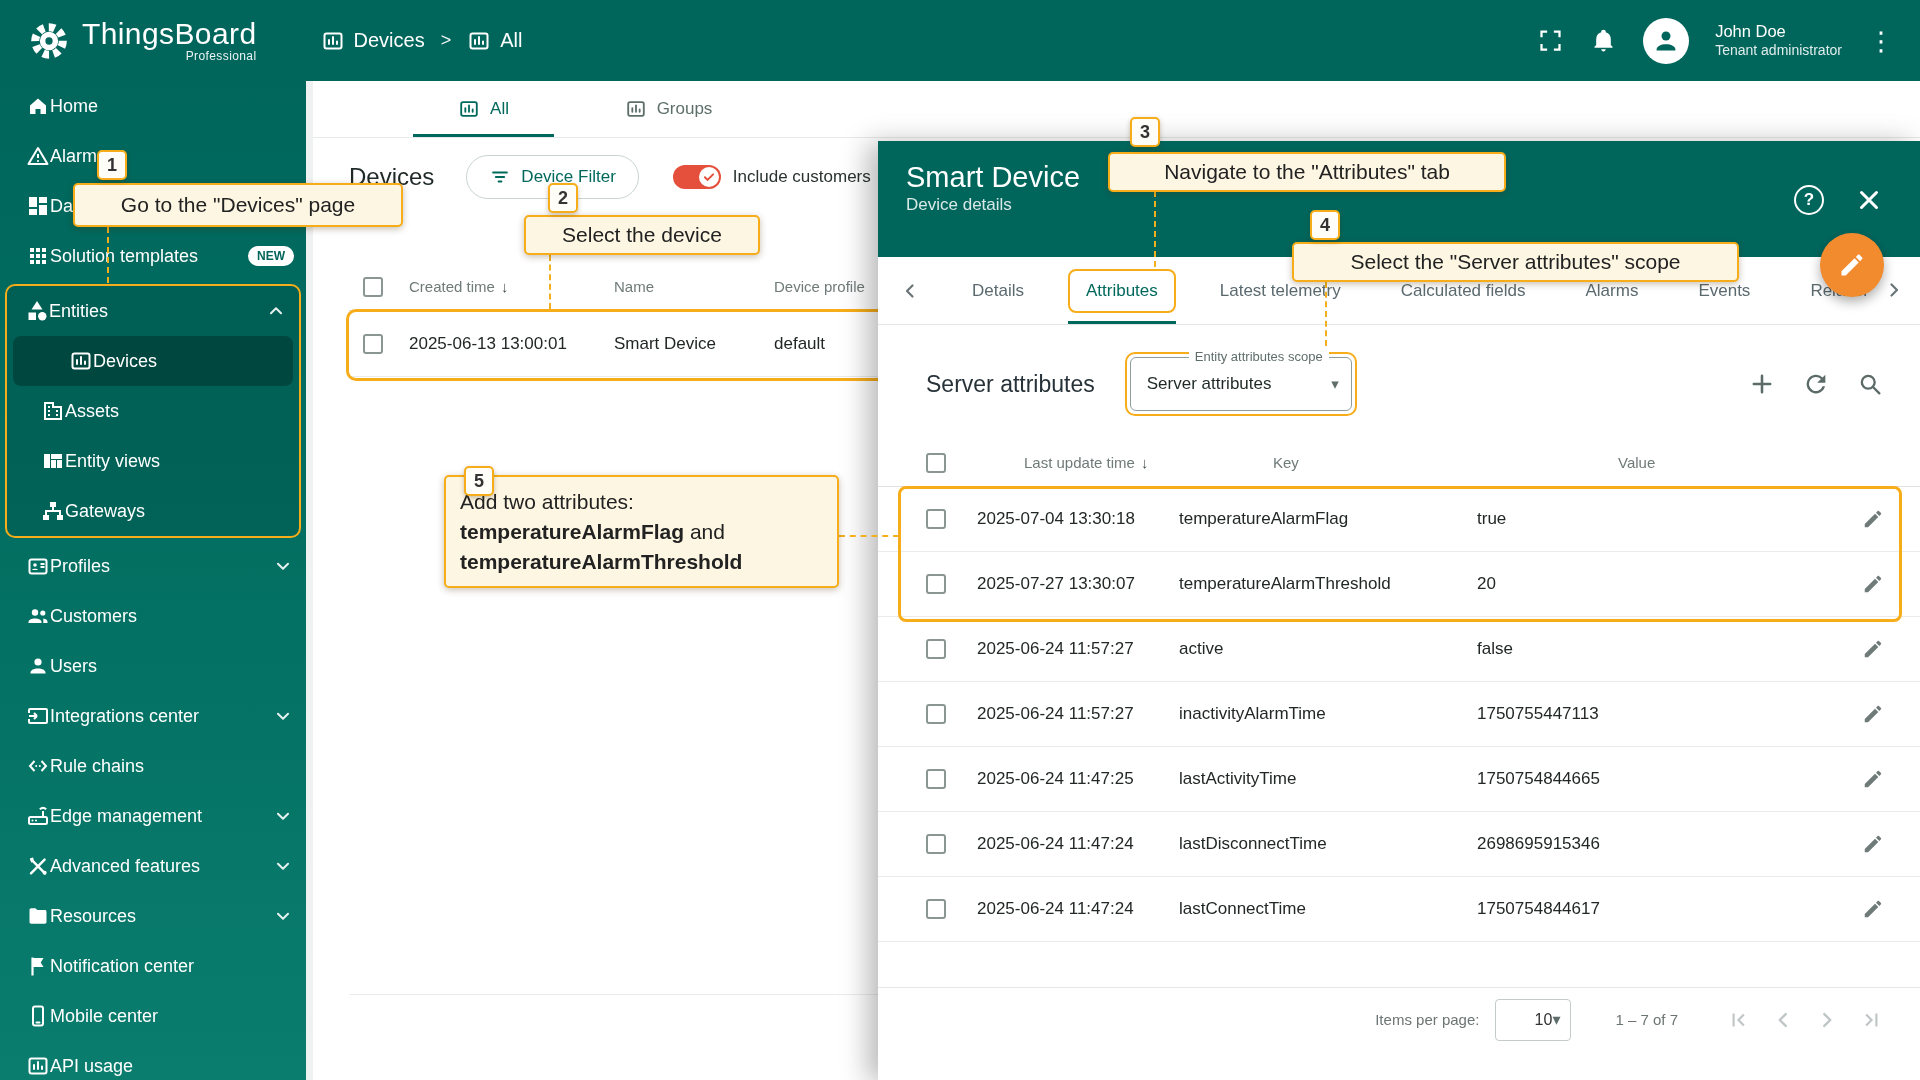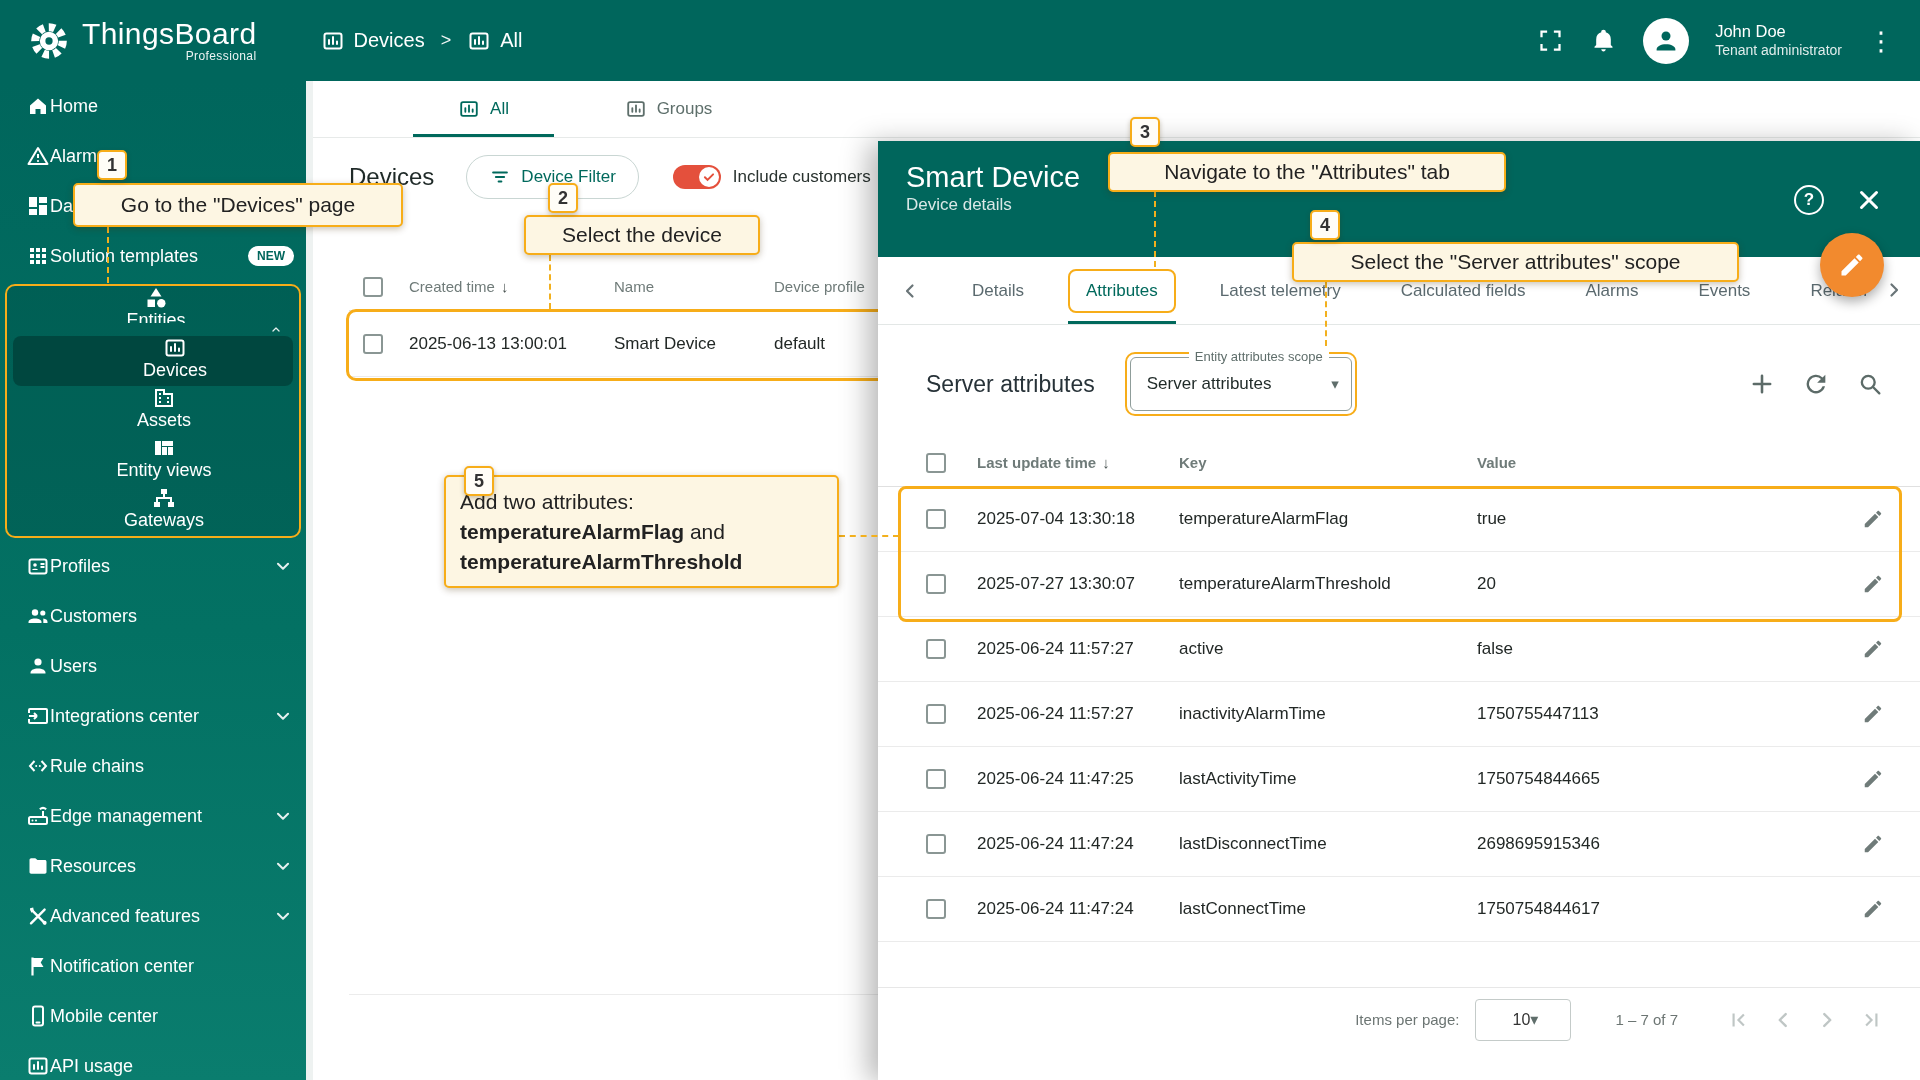--- a/index.html
+++ b/index.html
@@ -31,21 +31,21 @@
   .scroll-strip { position:absolute; top:81px; bottom:0; left:306px; width:7px; background:#eef2f1; z-index:6; }
   .mi { height:50px; display:flex; align-items:center; padding:0 12px 0 26px; font-size:18px; cursor:pointer; white-space:nowrap; }
   .mic { flex:0 0 24px; }
   .mil { overflow:hidden; text-overflow:clip; }
   .badge { margin-left:auto; background:#fff; color:#00665c; font-size:12px; font-weight:700; padding:3px 9px; border-radius:10px; }
   .chev { margin-left:auto; opacity:.9; }
   .up { transform:rotate(180deg); }
   .rotl { transform:rotate(90deg); }
   .rotr { transform:rotate(-90deg); }
   .mi-group { margin:3px 5px; border:2.5px solid #F7AD19; border-radius:10px; background:rgba(0,0,0,.10); overflow:hidden; }
-  .mi-group .mi { padding-left:18px;flex-direction:column; }
+  .mi-group .mi { padding-left:18px; }
   .mi-group .mi.sub { padding-left:34px; }
   .mi-group .mi.active { background:rgba(0,0,0,.26); border-radius:8px; margin:0 6px; padding-left:56px; }
 
   
   .content { position:absolute; top:81px; left:313px; right:0; bottom:0; background:#fff; z-index:1; }
   .ptabs { height:57px; border-bottom:1px solid #e7eae9; display:flex; padding-left:78px; }
   .ptab { min-width:185px; display:flex; align-items:center; justify-content:center; gap:10px;
           font-size:17px; color:#5e6f6b; position:relative; cursor:pointer; }
   .ptab.active { color:#00695c; }
   .ptab.active::after { content:""; position:absolute; left:22px; right:22px; bottom:0; height:3px; background:#00695c; }
@@ -94,33 +94,33 @@
   .scope-tut { border:2.5px solid #F7AD19; border-radius:10px; padding:3px; }
   .scope-field { position:relative; width:222px; height:54px; border:1.4px solid #8f9d9a; border-radius:6px;
                  background:#fff; display:flex; align-items:center; padding:0 34px 0 16px; cursor:pointer; }
   .scope-label { position:absolute; top:-9px; left:10px; background:#fff; padding:0 6px; font-size:13px; color:#5f6e6b; white-space:nowrap;margin-left:48px; }
   .scope-value { font-size:17px; color:#1f2a28; }
   .scope-caret { position:absolute; right:12px; color:#5f6e6b; font-size:15px; }
   .tool-icons { margin-left:auto; display:flex; gap:26px; color:#5c6b68; }
   .tool-icons .icon-btn { color:#5c6b68; }
   .attr-table { position:absolute; left:0; right:0; top:298px; }
   .ahead { display:flex; align-items:center; height:48px; padding-left:30px; color:#6f7b79; font-size:15px;
-           font-weight:700; border-bottom:1px solid #e0e0e0; }
+           font-weight:400; border-bottom:1px solid #e0e0e0;gap:47px; }
   .arow { display:flex; align-items:center; height:65px; padding-left:30px; border-bottom:1px solid #ebebeb;
           font-size:17px; color:#222826; cursor:pointer; }
   .cc { width:69px; display:flex; } .cc .cbx { margin-left:18px; }
   .ct { width:202px; } .ck { width:298px; } .cv { flex:1; }
   .ce { width:110px; display:flex; justify-content:flex-end; padding-right:36px; }
   .pencil-btn { background:none; border:none; color:#6f7b79; cursor:pointer; }
   .attr-hl { position:absolute; left:20px; top:345px; width:1004px; height:136px; border:3px solid #F7AD19;
              border-radius:8px; pointer-events:none; z-index:5; }
   .apag { position:absolute; left:0; right:0; top:846px; height:64px; border-top:1px solid #e7e7e7;
           display:flex; align-items:center; justify-content:flex-end; padding-right:36px; color:#6c7573; font-size:15px; }
-  .pp-select { margin-left:16px; width:96px; height:42px; border:1px solid #c4cbc9; border-radius:4px;
-               display:flex; align-items:center; justify-content:center; padding:0 10px 0 14px;
+  .pp-select { margin-left:16px; width:76px; height:42px; border:1px solid #c4cbc9; border-radius:4px;
+               display:flex; align-items:center; justify-content:flex-end; padding:0 10px 0 14px;
                color:#333; font-size:16px; cursor:pointer; background:#fff; }
   .p-range { margin-left:44px; }
   .p-nav { display:flex; gap:18px; margin-left:48px; color:#bfc6c5; }
   .p-nav .icon-btn { color:#bfc6c5; }
 
   
   .dev-hl { position:absolute; left:346px; top:309px; width:560px; height:72px; border:3px solid #F7AD19;
             border-radius:10px; z-index:6; pointer-events:none; }
   .callout { position:absolute; z-index:100; background:#fdf6e3; border:2px solid #F7AD19; border-radius:5px;
              display:flex; align-items:center; justify-content:center; font-size:21px; color:#222;
@@ -423,32 +423,32 @@
       <svg class="ic mic" width="24" height="24">
           <use href="#sy-router"></use>
         </svg>
       <span class="mil">Edge management</span>
       <svg class="ic chev" width="22" height="22">
           <use href="#sy-chev"></use>
         </svg>
     </div>
     <div class="mi">
       <svg class="ic mic" width="24" height="24">
-          <use href="#sy-folder"></use>
-        </svg>
-      <span class="mil">Resources</span>
+          <use href="#sy-tools"></use>
+        </svg>
+      <span class="mil">Advanced features</span>
       <svg class="ic chev" width="22" height="22">
           <use href="#sy-chev"></use>
         </svg>
     </div>
     <div class="mi">
       <svg class="ic mic" width="24" height="24">
-          <use href="#sy-tools"></use>
-        </svg>
-      <span class="mil">Advanced features</span>
+          <use href="#sy-folder"></use>
+        </svg>
+      <span class="mil">Resources</span>
       <svg class="ic chev" width="22" height="22">
           <use href="#sy-chev"></use>
         </svg>
     </div>
     <div class="mi">
       <svg class="ic mic" width="24" height="24">
           <use href="#sy-flag"></use>
         </svg>
       <span class="mil">Notification center</span>
     </div>

